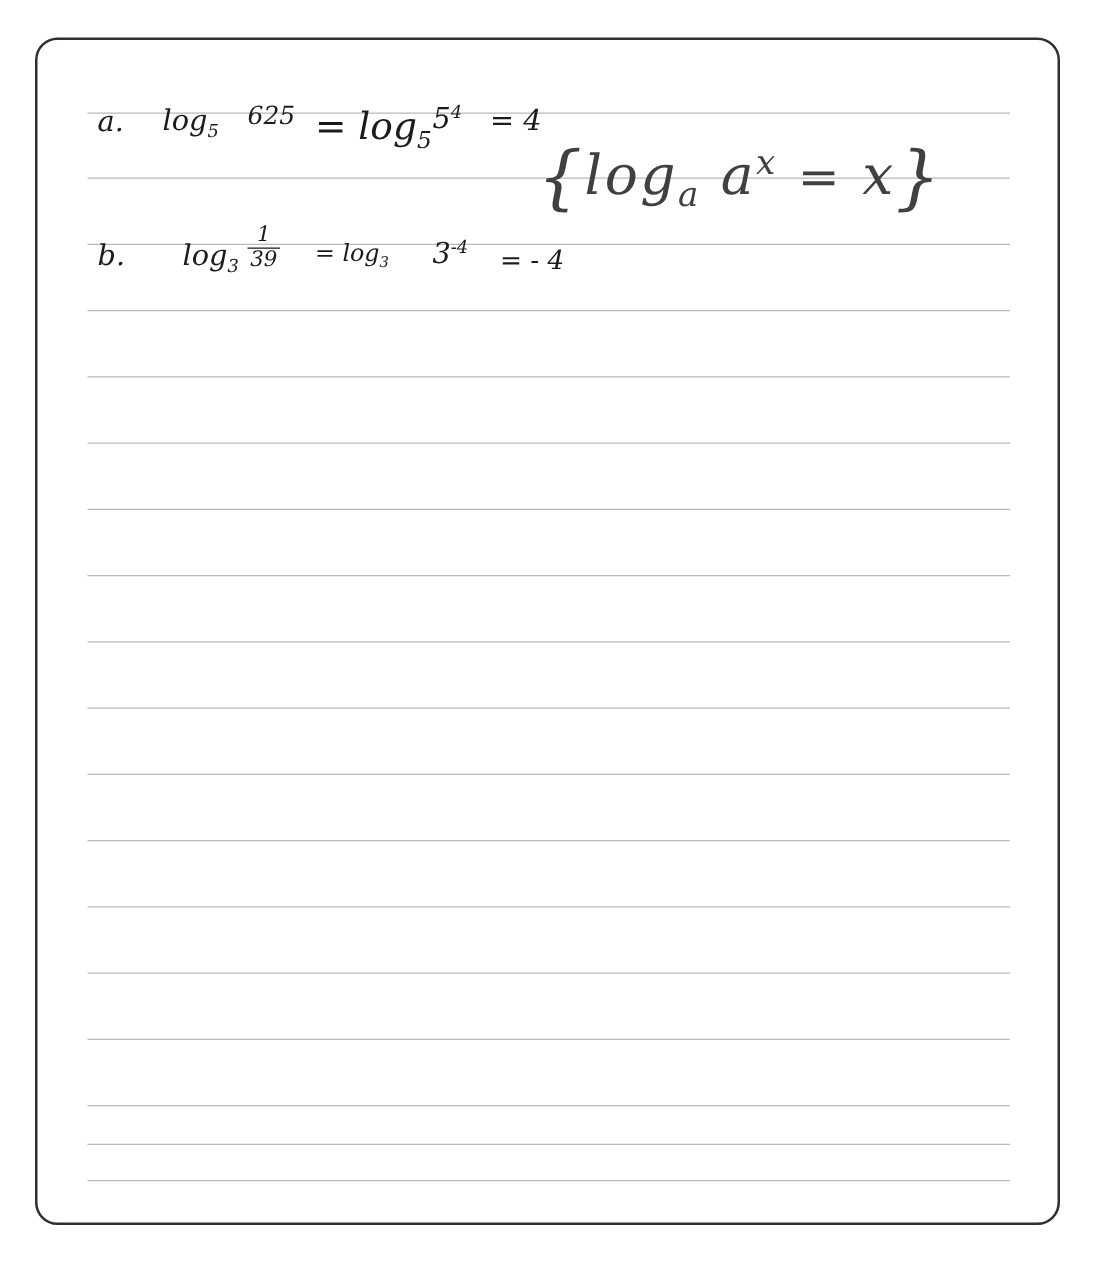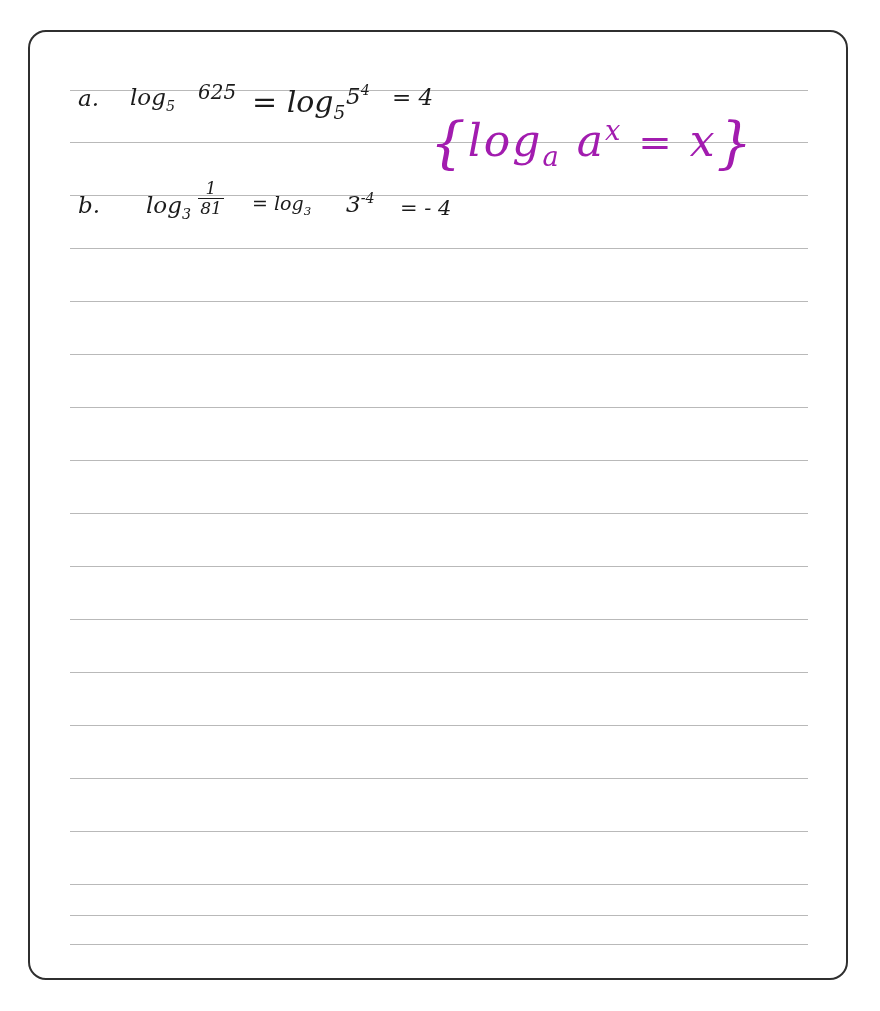--- a/index.html
+++ b/index.html
@@ -52,21 +52,21 @@
     height: 100%;
   }
   .hw {
     position: absolute;
     white-space: nowrap;
     color: #1b1b1b;
     font-family: "DejaVu Serif", serif;
     font-style: italic;
   }
   .hw.red {
-    color: #a21caf;
+    color: #404040;
   }
 
   
   .l-a      { left: 48px;  top: 53px;  font-size: 23px; }
   .l-log5   { left: 100px; top: 52px;  font-size: 23px; }
   .l-625    { left: 168px; top: 48px;  font-size: 20px; }
   .l-eq1    { left: 222px; top: 52px;  font-size: 30px; }
   .l-5pow   { left: 316px; top: 50px;  font-size: 23px; }
   .l-res1   { left: 362px; top: 52px;  font-size: 23px; }
 
@@ -127,21 +127,21 @@
     <span class="hw l-625">625</span>
     <span class="hw l-eq1"><span>= log</span><sub>5</sub></span>
     <span class="hw l-5pow"><span>5</span><sup>4</sup></span>
     <span class="hw l-res1">= 4</span>
 
     <span class="hw l-b">b.</span>
     <span class="hw l-log3"><span>log</span><sub>3</sub></span>
     <span class="hw l-frac">
       <span class="num">1</span>
       <span class="bar"></span>
-      <span class="den">81</span>
+      <span class="den">39</span>
     </span>
     <span class="hw l-eq2"><span>= log</span><sub>3</sub></span>
     <span class="hw l-3pow"><span>3</span><sup>-4</sup></span>
     <span class="hw l-res2">= - 4</span>
 
     <span class="hw red note"><span class="brace">{</span><span>log</span><sub>a</sub> <span>a</span><sup>x</sup> <span class="sm">=</span> <span>x</span><span class="brace">}</span></span>
 
   </div>
 </div>
 

